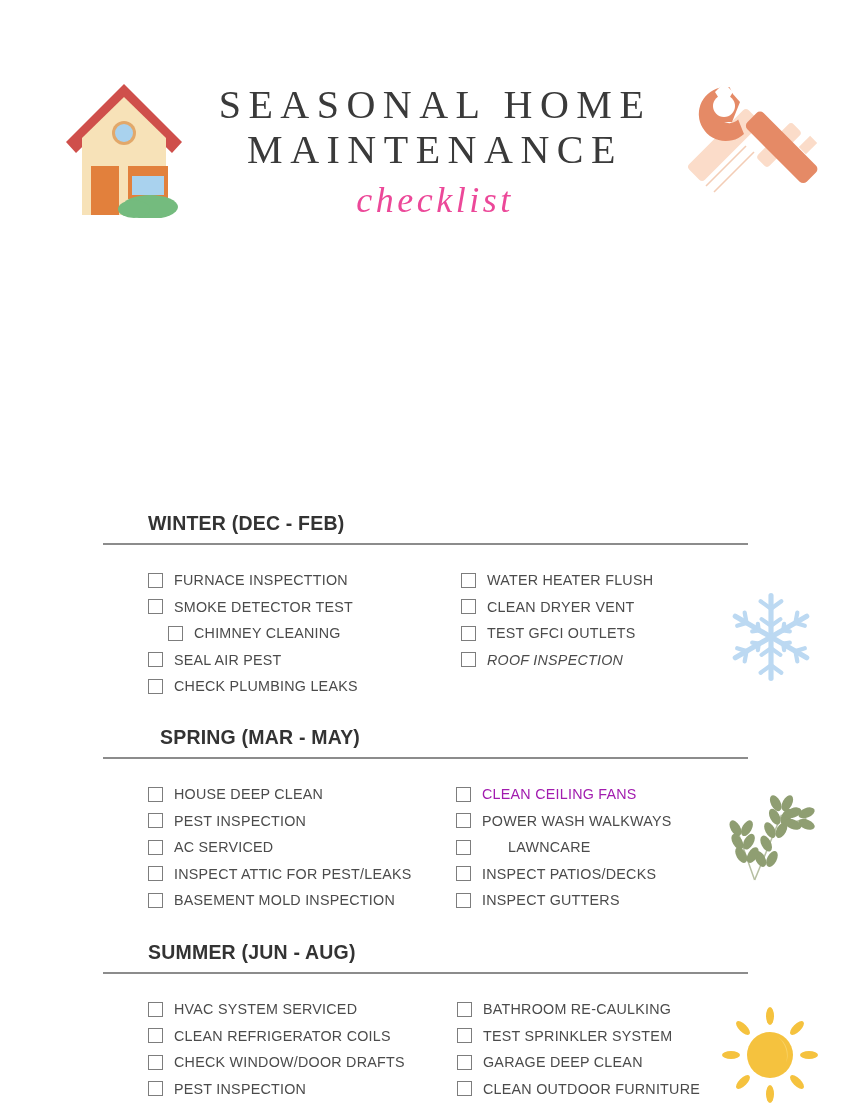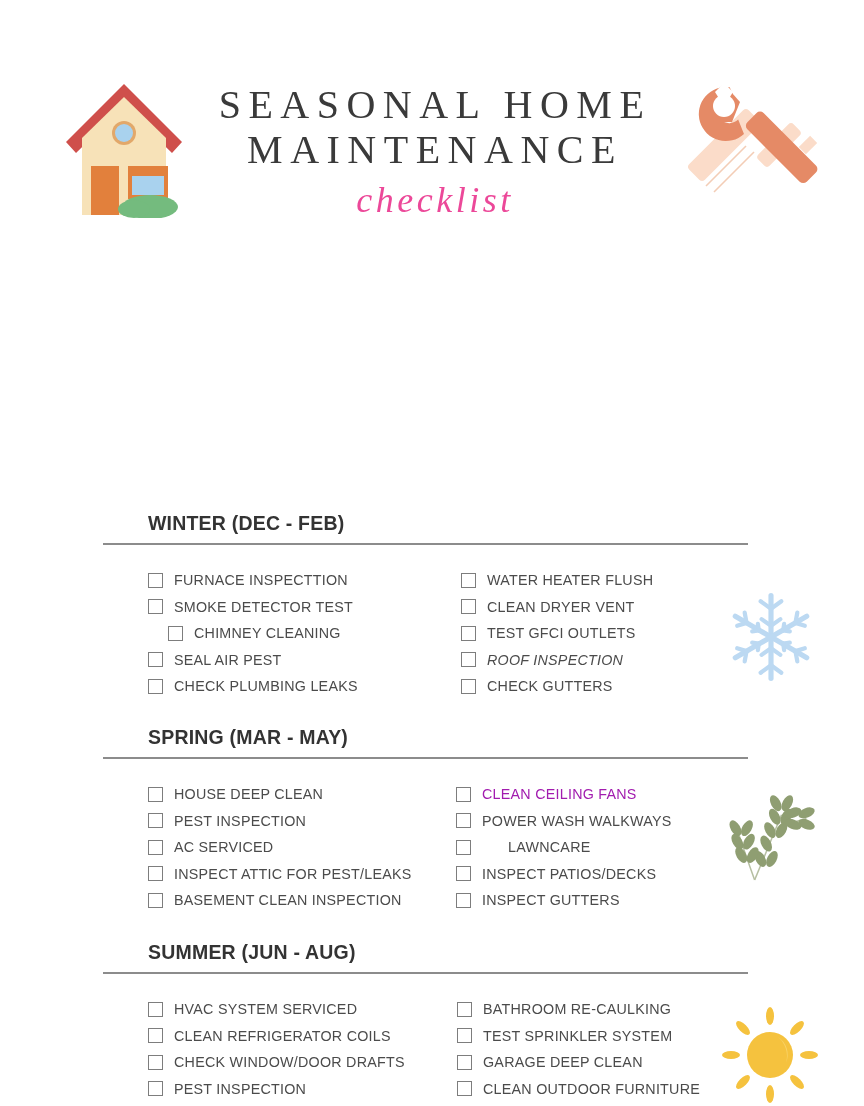--- a/index.html
+++ b/index.html
@@ -188,24 +188,20 @@
           <span class="cbox" style="border-color: rgb(125, 125, 125);"></span>
           <span class="item-label" style="color: rgb(75, 75, 75);">CLEAN DRYER VENT</span>
         </div>
         <div class="item" style="height: 26.5px;">
           <span class="cbox" style="border-color: rgb(125, 125, 125);"></span>
           <span class="item-label" style="color: rgb(75, 75, 75);">TEST GFCI OUTLETS</span>
         </div>
         <div class="item" style="height: 26.5px; font-style: italic;">
           <span class="cbox" style="border-color: rgb(125, 125, 125);"></span>
           <span class="item-label" style="color: rgb(75, 75, 75);">ROOF INSPECTION</span>
-        </div>
-        <div class="item" style="height: 26.5px;">
-          <span class="cbox" style="border-color: rgb(125, 125, 125);"></span>
-          <span class="item-label" style="color: rgb(75, 75, 75);">CHECK GUTTERS</span>
         </div>
       </div>
       <svg viewBox="0 0 100 100" class="season-art" style="left: 724px; top: 350px; width: 94px; height: 94px;">
     <g stroke="#bcd9f2" stroke-width="5.5" stroke-linecap="round" fill="none">
       <line x1="50" y1="6" x2="50" y2="94"></line>
       <line x1="12" y1="28" x2="88" y2="72"></line>
       <line x1="88" y1="28" x2="12" y2="72"></line>
       <g stroke-width="4.5">
         <line x1="50" y1="20" x2="39" y2="12"></line>
             <line x1="50" y1="20" x2="61" y2="12"></line>
@@ -229,42 +225,42 @@
             <line x1="63" y1="57" x2="64" y2="64"></line>
         <line x1="63" y1="43" x2="70" y2="44"></line>
             <line x1="63" y1="43" x2="64" y2="36"></line>
         <line x1="37" y1="57" x2="30" y2="56"></line>
             <line x1="37" y1="57" x2="36" y2="64"></line>
       </g>
     </g>
   </svg>
     </div>
     <div class="section">
-      <div class="section-heading" style="left: 148px; top: 486px;">SPRING (MAR - MAY)</div>
+      <div class="section-heading" style="left: 160px; top: 486px;">SPRING (MAR - MAY)</div>
       <div class="section-rule" style="top: 517px; background: rgb(140, 140, 140);"></div>
       <div class="col" style="left: 148px; top: 541px;">
         <div class="item" style="height: 26.5px;">
           <span class="cbox" style="border-color: rgb(125, 125, 125);"></span>
           <span class="item-label" style="color: rgb(75, 75, 75);">HOUSE DEEP CLEAN</span>
         </div>
         <div class="item" style="height: 26.5px;">
           <span class="cbox" style="border-color: rgb(125, 125, 125);"></span>
           <span class="item-label" style="color: rgb(75, 75, 75);">PEST INSPECTION</span>
         </div>
         <div class="item" style="height: 26.5px;">
           <span class="cbox" style="border-color: rgb(125, 125, 125);"></span>
           <span class="item-label" style="color: rgb(75, 75, 75);">AC SERVICED</span>
         </div>
         <div class="item" style="height: 26.5px;">
           <span class="cbox" style="border-color: rgb(125, 125, 125);"></span>
           <span class="item-label" style="color: rgb(75, 75, 75);">INSPECT ATTIC FOR PEST/LEAKS</span>
         </div>
         <div class="item" style="height: 26.5px;">
           <span class="cbox" style="border-color: rgb(125, 125, 125);"></span>
-          <span class="item-label" style="color: rgb(75, 75, 75);">BASEMENT CLEAN INSPECTION</span>
+          <span class="item-label" style="color: rgb(75, 75, 75);">BASEMENT MOLD INSPECTION</span>
         </div>
       </div>
       <div class="col" style="left: 456px; top: 541px;">
         <div class="item" style="height: 26.5px;">
           <span class="cbox" style="border-color: rgb(125, 125, 125);"></span>
           <span class="item-label" style="color: #a21caf;">CLEAN CEILING FANS</span>
         </div>
         <div class="item" style="height: 26.5px;">
           <span class="cbox" style="border-color: rgb(125, 125, 125);"></span>
           <span class="item-label" style="color: rgb(75, 75, 75);">POWER WASH WALKWAYS</span>

